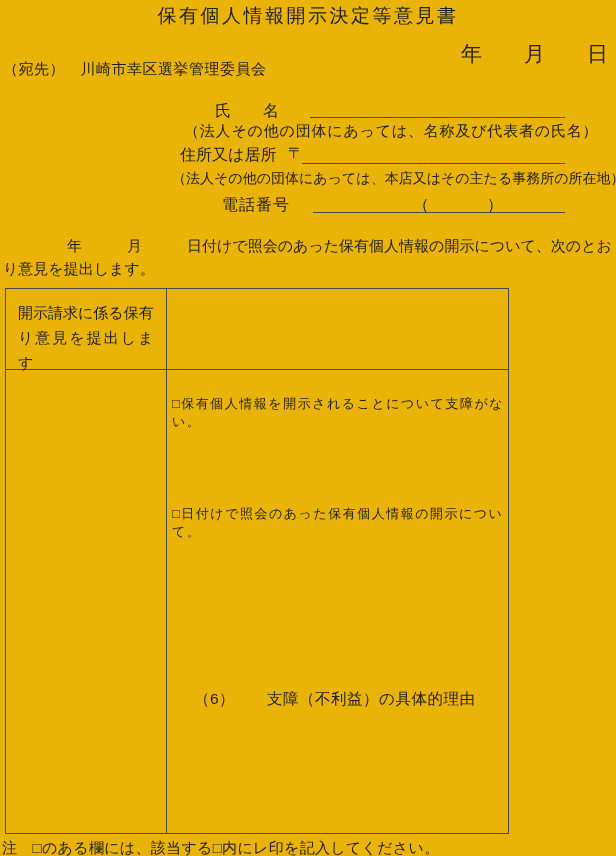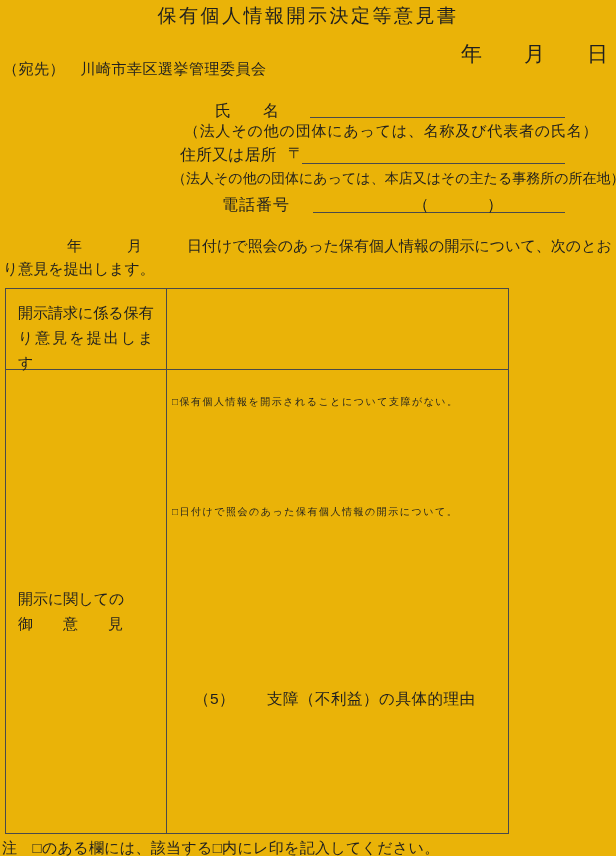--- a/index.html
+++ b/index.html
@@ -49,21 +49,21 @@
     border:1px solid #4a4a4a;
     box-sizing:border-box;
   }
   .vdiv{position:absolute;top:0;bottom:0;left:160px;width:1px;background:#4a4a4a;}
   .hdiv{position:absolute;left:0;right:0;top:80px;height:1px;background:#4a4a4a;}
   .cell-label{position:absolute;font-size:15px;line-height:25px;}
   .r1-label{top:11px;left:12px;width:140px;}
   .r1-label .spread{letter-spacing:2px;}
   .r2-label{top:297px;left:12px;width:140px;}
   .r1-input{position:absolute;left:161px;top:1px;width:443px;height:78px;}
-  .opt-row{position:absolute;left:166px;font-size:10px;letter-spacing:1.5px;}
+  .opt-row{position:absolute;left:166px;font-size:13px;letter-spacing:1.5px;}
   .opt1{top:106px;}
   .opt2{top:216px;}
   .sub-row{position:absolute;left:188px;font-size:15.5px;letter-spacing:0.5px;}
   .sub1{top:241px;}
   .sub2{top:400px;}
   .writein{position:absolute;left:166px;width:435px;}
   .writein1{top:268px;height:125px;}
   .writein2{top:428px;height:110px;}
   .cb{cursor:pointer;}
   .foot-note{top:839px;left:2px;font-size:15px;letter-spacing:0.3px;}
@@ -100,34 +100,30 @@
   <div class="table">
     <div class="vdiv"></div>
     <div class="hdiv"></div>
 
     <div class="cell-label r1-label">
       <div>開示請求に係る保有</div>
       <div class="spread">り意見を提出します</div>
     </div>
     <div class="r1-input"></div>
 
-    <div class="cell-label r2-label">
-      <div>開示に関しての</div>
-      <div>御　　意　　見</div>
-    </div>
 
     <div class="opt-row opt1">
       <span class="cb">□</span><span>保有個人情報を開示されることについて支障がない。</span>
     </div>
 
     <div class="opt-row opt2">
       <span class="cb">□</span><span>日付けで照会のあった保有個人情報の開示について。</span>
     </div>
 
     <div class="writein writein1"></div>
 
-    <div class="sub-row sub2">（5）　　支障（不利益）の具体的理由</div>
+    <div class="sub-row sub2">（6）　　支障（不利益）の具体的理由</div>
     <div class="writein writein2"></div>
   </div>
 
   <div class="abs foot-note">注　□のある欄には、該当する□内にレ印を記入してください。</div>
 
 </div>
 
 </body></html>

